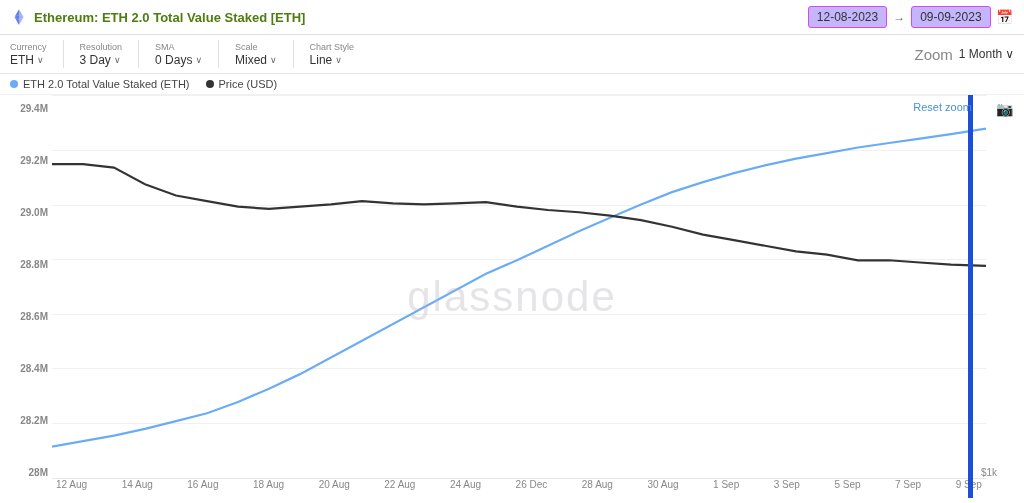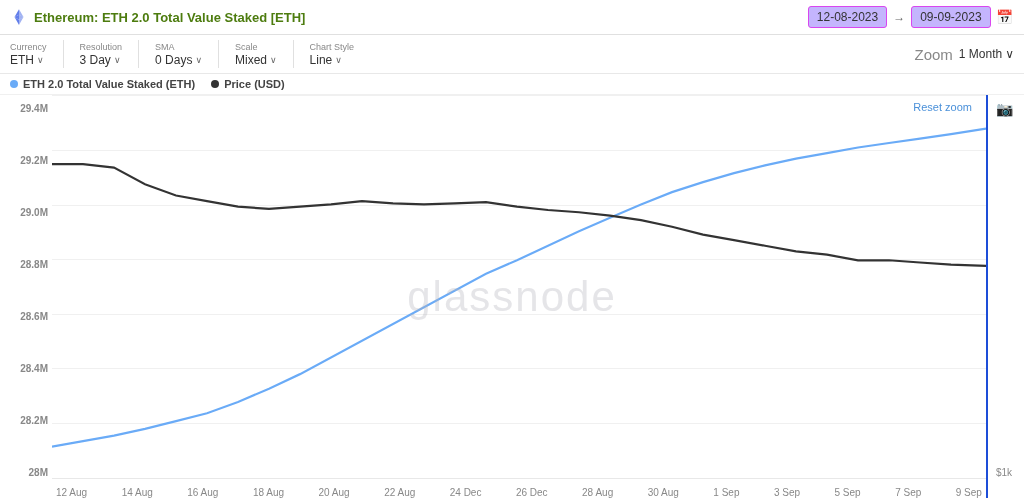--- a/index.html
+++ b/index.html
@@ -109,21 +109,20 @@
       padding: 4px 10px;
       gap: 16px;
       border-bottom: 1px solid #f0f0f0;
     }
     .legend-item {
       display: flex;
       align-items: center;
       gap: 5px;
       font-size: 11px;
       color: #444;
-      font-weight: bold;
     }
     .legend-dot {
       width: 8px;
       height: 8px;
       border-radius: 50%;
     }
     .chart-area {
       position: relative;
       width: 100%;
       height: calc(503px - 100px);
@@ -164,42 +163,42 @@
     .y-label {
       font-size: 10px;
       color: #888;
       text-align: right;
       width: 100%;
     }
     .y-axis-right {
       position: absolute;
       right: 0;
       top: 0;
-      width: 38px;
+      width: 56px;
       height: 100%;
       display: flex;
       flex-direction: column;
       justify-content: space-between;
       padding: 8px 4px 20px 8px;
       z-index: 3;
-      border-left: 2px solid #1d4ed8;
+      border-left: 5px solid #1d4ed8;
     }
     .y-label-right {
       font-size: 10px;
       color: #888;
       text-align: left;
     }
     .x-axis {
       position: absolute;
       bottom: 0;
       left: 52px;
       right: 38px;
       height: 20px;
       display: flex;
-      align-items: flex-end;
+      align-items: flex-start;
       justify-content: space-between;
       padding: 0 4px;
       border-top: 1px solid #e8e8e8;
     }
     .x-label {
       font-size: 10px;
       color: #888;
     }
     .grid-lines {
       position: absolute;
@@ -438,21 +437,21 @@
       <span class="y-label-right">$1k</span>
     </div>
 
     <div class="x-axis">
       <span class="x-label">12 Aug</span>
       <span class="x-label">14 Aug</span>
       <span class="x-label">16 Aug</span>
       <span class="x-label">18 Aug</span>
       <span class="x-label">20 Aug</span>
       <span class="x-label">22 Aug</span>
-      <span class="x-label">24 Dec</span>
+      <span class="x-label">24 Aug</span>
       <span class="x-label">26 Dec</span>
       <span class="x-label">28 Aug</span>
       <span class="x-label">30 Aug</span>
       <span class="x-label">1 Sep</span>
       <span class="x-label">3 Sep</span>
       <span class="x-label">5 Sep</span>
       <span class="x-label">7 Sep</span>
       <span class="x-label">9 Sep</span>
     </div>
 

